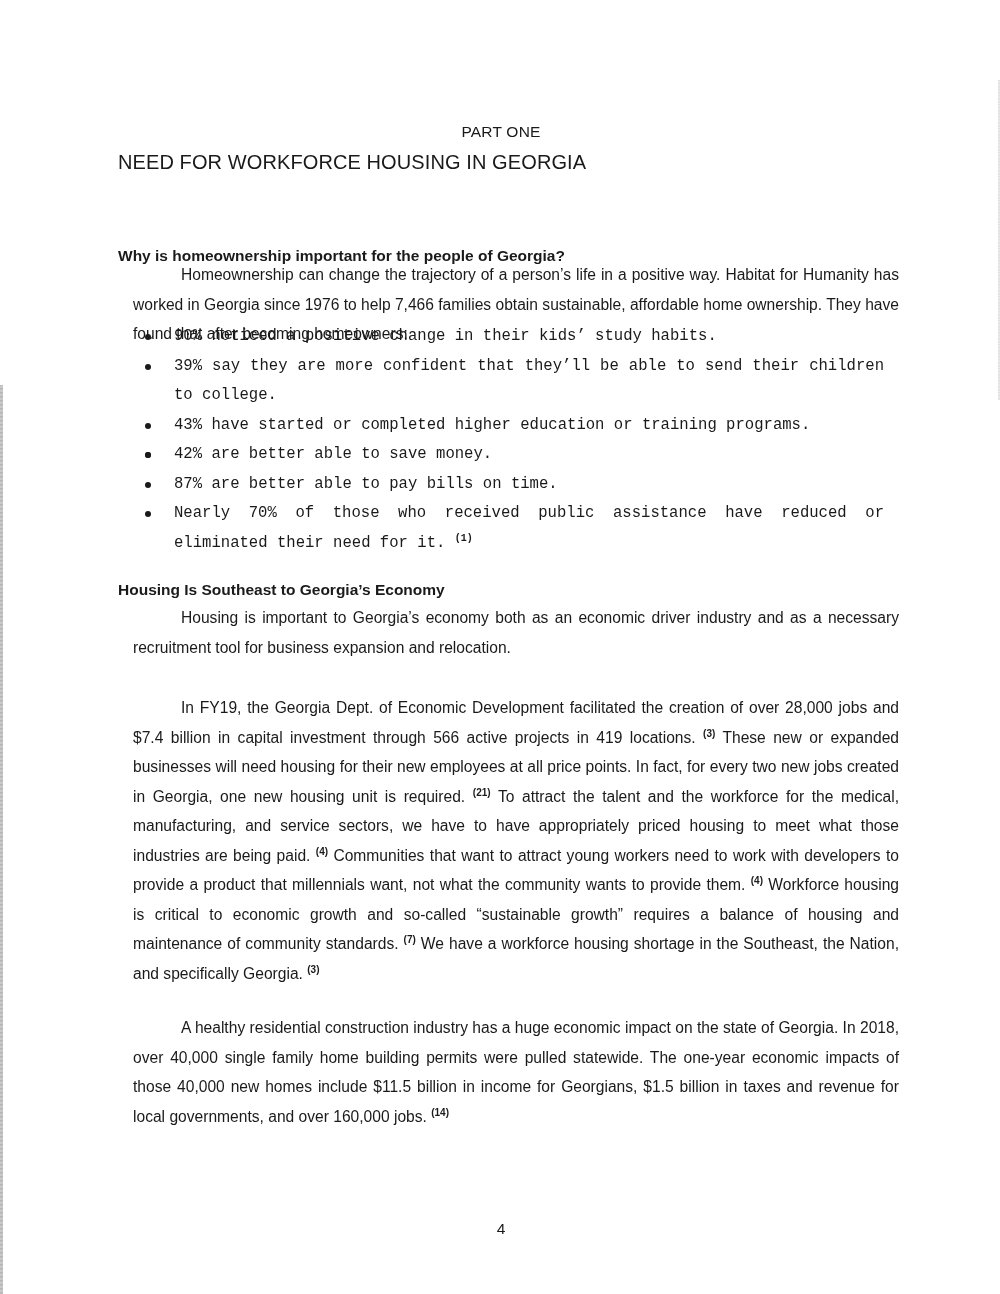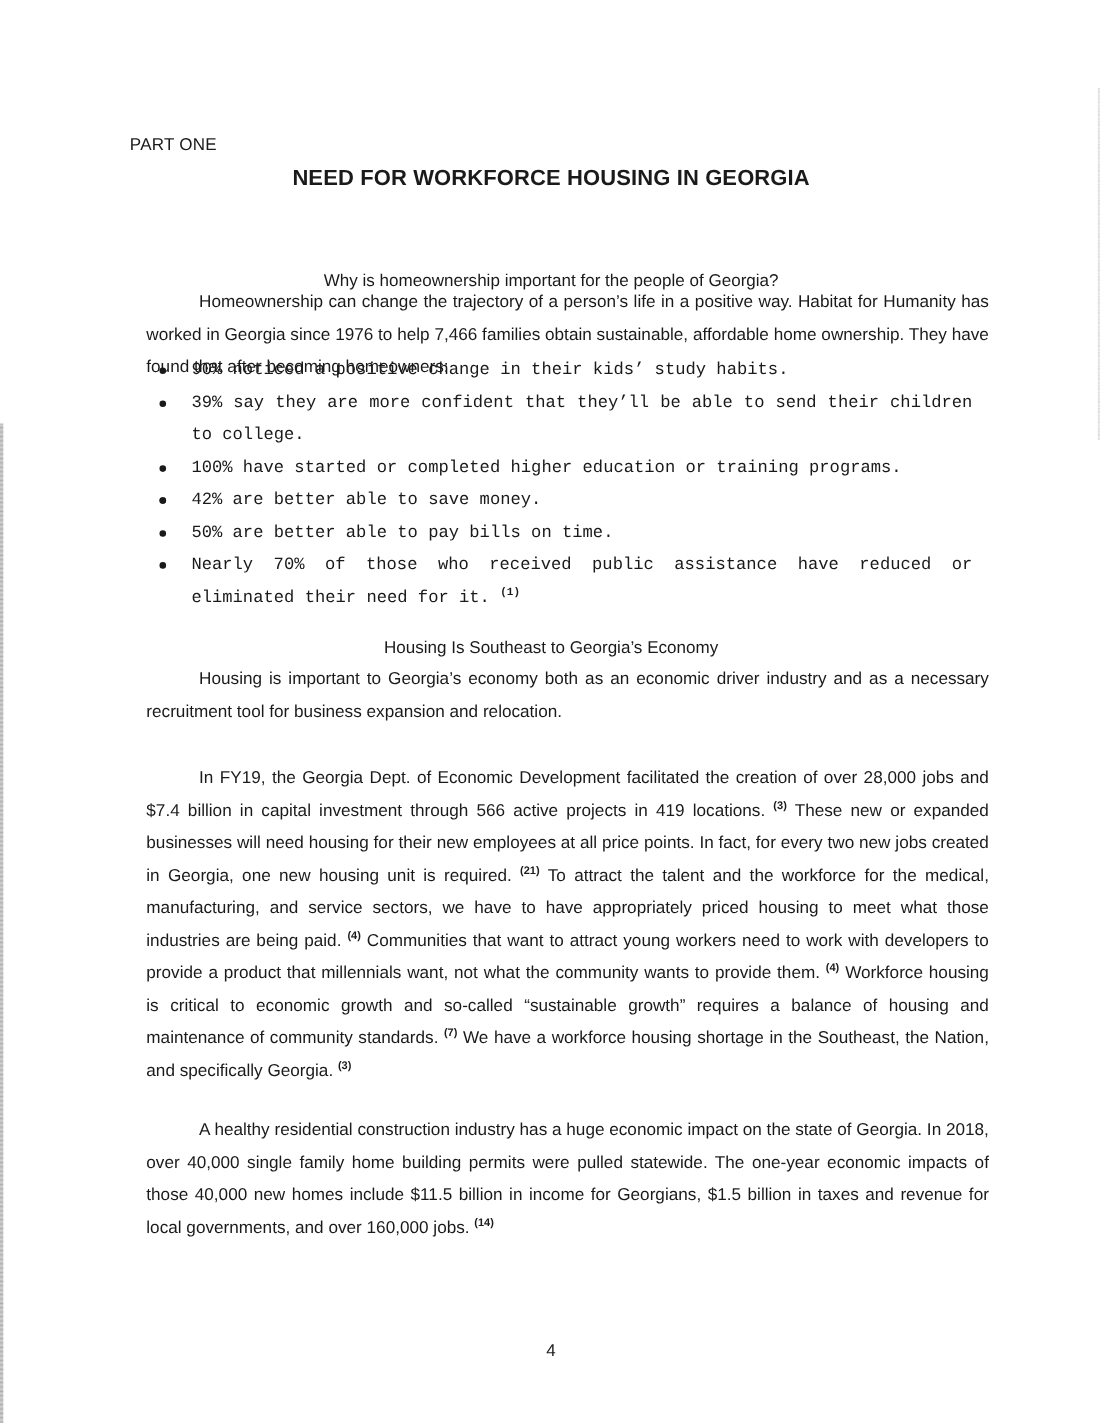--- a/index.html
+++ b/index.html
@@ -37,41 +37,40 @@
       position: absolute;
       left: 118px;
       top: 0;
       width: 766px;
     }
     .part-label {
       position: absolute;
       top: 123px;
       left: 0;
       width: 766px;
-      text-align: left;
+      text-align: center;
       font-size: 15.5px;
       letter-spacing: 0.2px;
     }
     .page-title {
       position: absolute;
       top: 151px;
       left: 0;
       width: 766px;
-      text-align: center;
       font-size: 20px;
-      font-weight: bold;
+      font-weight: normal;
       letter-spacing: 0.1px;
     }
     .section-heading {
       position: absolute;
       left: 0;
       width: 766px;
-      text-align: center;
+      text-align: left;
       font-size: 15.5px;
-      font-weight: normal;
+      font-weight: bold;
     }
     .para {
       position: absolute;
       left: 15px;
       width: 766px;
       font-size: 15.6px;
       line-height: 29.5px;
       text-align: justify;
       margin: 0;
     }
@@ -131,24 +130,24 @@
   <div class="part-label">PART ONE</div>
   <div class="page-title">NEED FOR WORKFORCE HOUSING IN GEORGIA</div>
 
   <div class="section-heading" style="top:247px;">Why is homeownership important for the people of Georgia?</div>
 
   <p class="para" style="top:260px;"><span class="indent"></span><span>Homeownership can change the trajectory of a person’s life in a positive way. Habitat for Humanity has worked in Georgia since 1976 to help 7,466 families obtain sustainable, affordable home ownership. They have found that after becoming homeowners:</span></p>
 
   <ul class="bullets">
     <li><span class="bullet-dot"></span><span>90% noticed a positive change in their kids’ study habits.</span></li>
     <li><span class="bullet-dot"></span><span>39% say they are more confident that they’ll be able to send their children to college.</span></li>
-    <li><span class="bullet-dot"></span><span>100% have started or completed higher education or training programs.</span></li>
+    <li><span class="bullet-dot"></span><span>43% have started or completed higher education or training programs.</span></li>
     <li><span class="bullet-dot"></span></li>
     <li><span class="bullet-dot"></span><span>42% are better able to save money.</span></li>
-    <li><span class="bullet-dot"></span><span>50% are better able to pay bills on time.</span></li>
+    <li><span class="bullet-dot"></span><span>87% are better able to pay bills on time.</span></li>
     <li><span class="bullet-dot"></span><span>Nearly 70% of those who received public assistance have reduced or eliminated their need for it.</span> <sup class="ref">(1)</sup></li>
   </ul>
 
   <div class="section-heading" style="top:581px;">Housing Is Southeast to Georgia’s Economy</div>
 
   <p class="para" style="top:603px;"><span class="indent"></span><span>Housing is important to Georgia’s economy both as an economic driver industry and as a necessary recruitment tool for business expansion and relocation.</span></p>
 
   <p class="para" style="top:693px;"><span class="indent"></span><span>In FY19, the Georgia Dept. of Economic Development facilitated the creation of over 28,000 jobs and $7.4 billion in capital investment through 566 active projects in 419 locations.</span> <sup class="ref">(3)</sup> <span>These new or expanded businesses will need housing for their new employees at all price points. In fact, for every two new jobs created in Georgia, one new housing unit is required.</span> <sup class="ref">(21)</sup> <span>To attract the talent and the workforce for the medical, manufacturing, and service sectors, we have to have appropriately priced housing to meet what those industries are being paid.</span> <sup class="ref">(4)</sup> <span>Communities that want to attract young workers need to work with developers to provide a product that millennials want, not what the community wants to provide them.</span> <sup class="ref">(4)</sup> <span>Workforce housing is critical to economic growth and so-called “sustainable growth” requires a balance of housing and maintenance of community standards.</span> <sup class="ref">(7)</sup> <span>We have a workforce housing shortage in the Southeast, the Nation, and specifically Georgia.</span> <sup class="ref">(3)</sup></p>
 
   <p class="para" style="top:1013px;"><span class="indent"></span><span>A healthy residential construction industry has a huge economic impact on the state of Georgia. In 2018, over 40,000 single family home building permits were pulled statewide. The one-year economic impacts of those 40,000 new homes include $11.5 billion in income for Georgians, $1.5 billion in taxes and revenue for local governments, and over 160,000 jobs.</span> <sup class="ref">(14)</sup></p>

